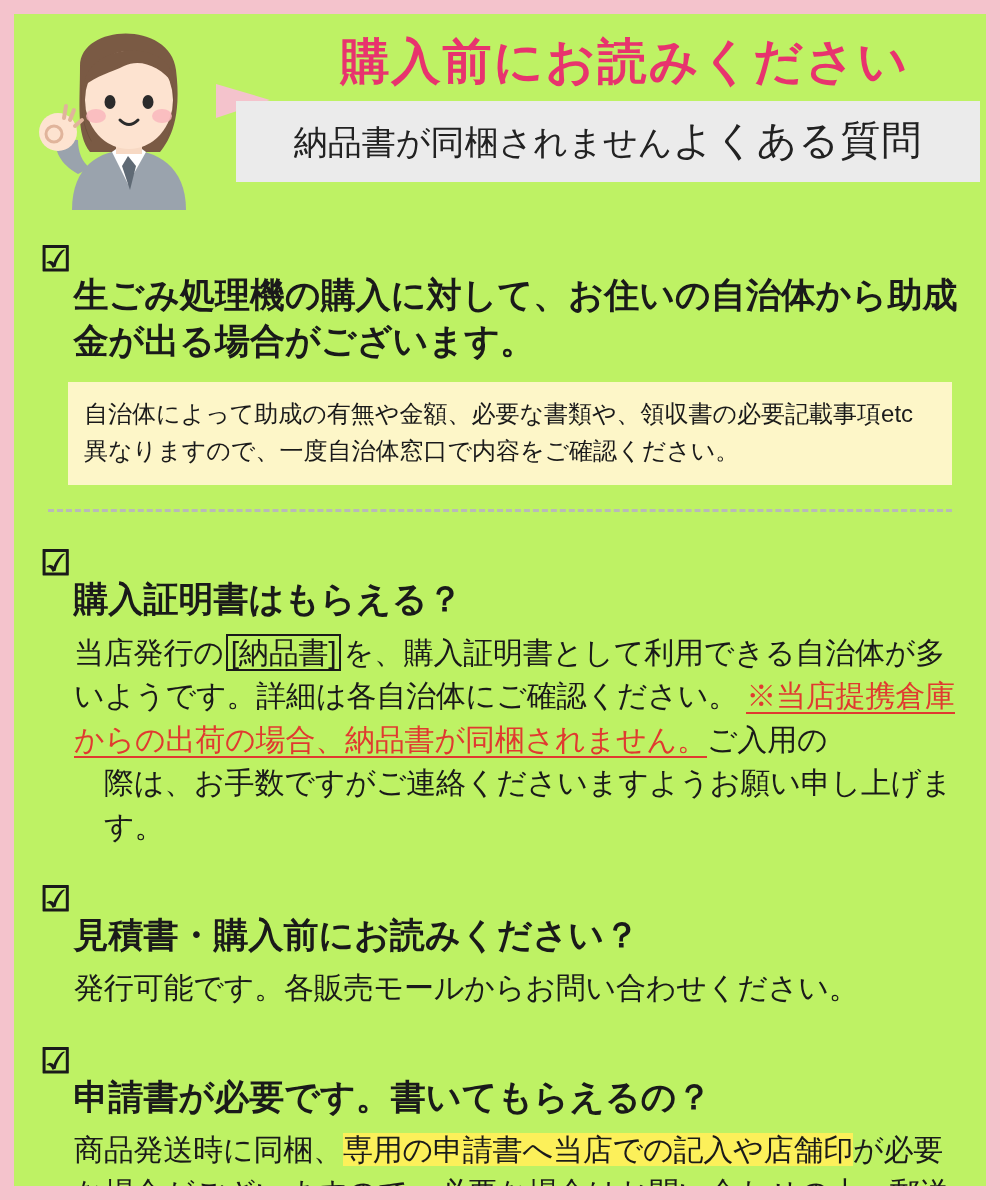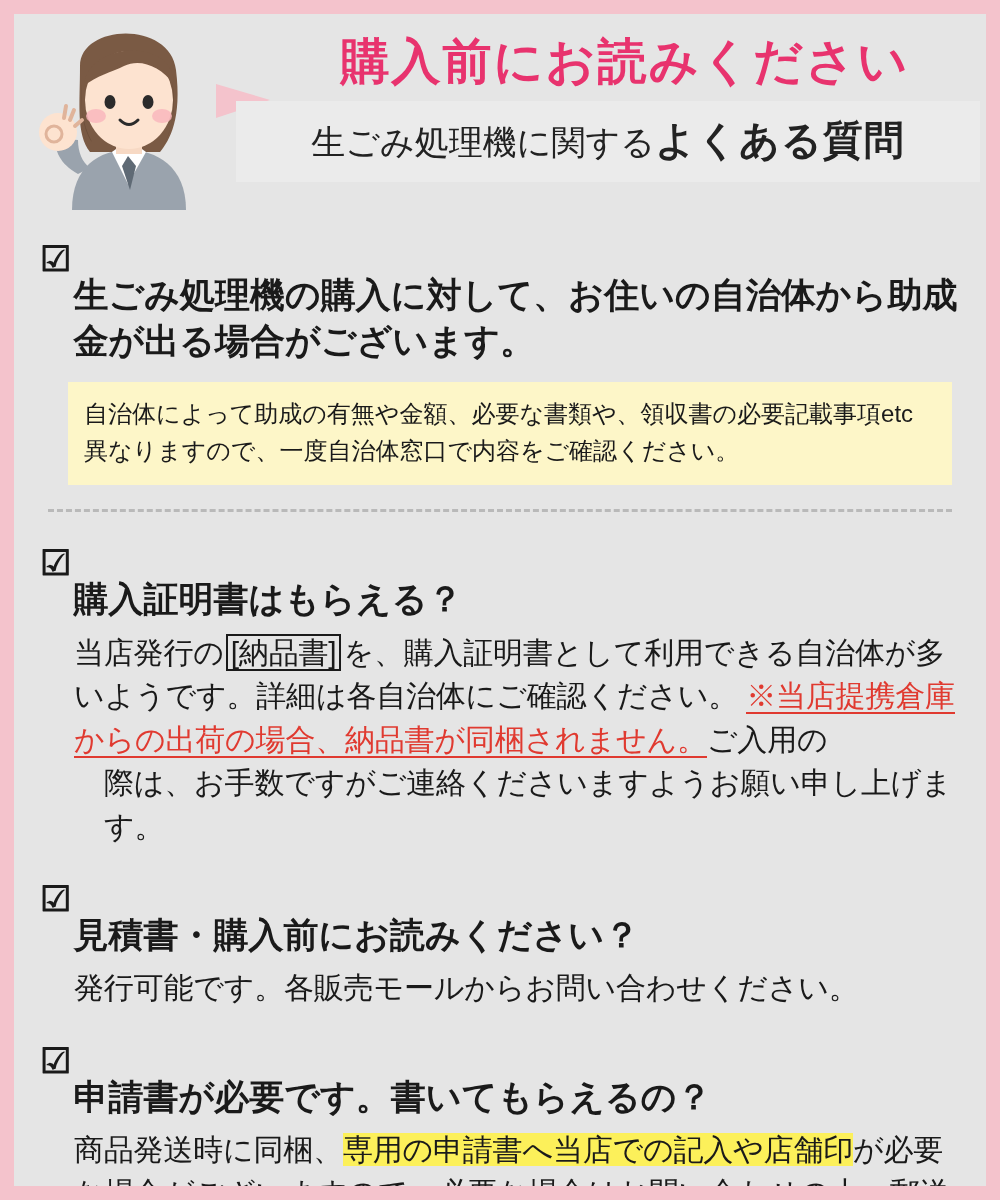--- a/index.html
+++ b/index.html
@@ -18,21 +18,21 @@
     width: 1000px;
     height: 1200px;
     box-sizing: border-box;
     padding: 14px;
     background: #f4c3cc;
   }
   .inner {
     position: relative;
     width: 972px;
     height: 1172px;
-    background: #e5e5e5;
+    background: #bef264;
     box-sizing: border-box;
     overflow: hidden;
   }
 
   
   .header {
     position: relative;
     height: 196px;
   }
   .mascot {
@@ -64,21 +64,21 @@
     text-align: center;
     margin-left: -34px;
   }
   .title-sub {
     font-size: 34px;
     color: #222;
     white-space: nowrap;
   }
   .title-sub .em {
     font-size: 40px;
-    font-weight: bold;
+    font-weight: normal;
     letter-spacing: 1px;
     margin-top: 32px;
   }
 
   
   .content {
     position: relative;
     padding: 26px 26px 0 26px;
     box-sizing: border-box;
   }
@@ -184,21 +184,21 @@
           <circle cx="34" cy="120" r="8" fill="none" stroke="#e0b49b" stroke-width="3"></circle>
           <path d="M44 104 L46 92" stroke="#e0b49b" stroke-width="4" stroke-linecap="round"></path>
           <path d="M50 106 L54 96" stroke="#e0b49b" stroke-width="4" stroke-linecap="round"></path>
           <path d="M55 112 L62 106" stroke="#e0b49b" stroke-width="4" stroke-linecap="round"></path>
         </svg>
       </div>
 
       <div class="title-block">
         <div class="title-main">購入前にお読みください</div>
         <div class="title-sub-wrap">
-          <div class="title-sub"><span>生ごみ処理機に関する</span><span class="em">よくある質問</span></div>
+          <div class="title-sub"><span>納品書が同梱されません</span><span class="em">よくある質問</span></div>
         </div>
       </div>
     </div>
 
     <div class="content">
 
       <div class="q">
         <span class="box">☑</span>
         <span class="qtext">生ごみ処理機の購入に対して、お住いの自治体から助成金が出る場合がございます。</span>
       </div>

